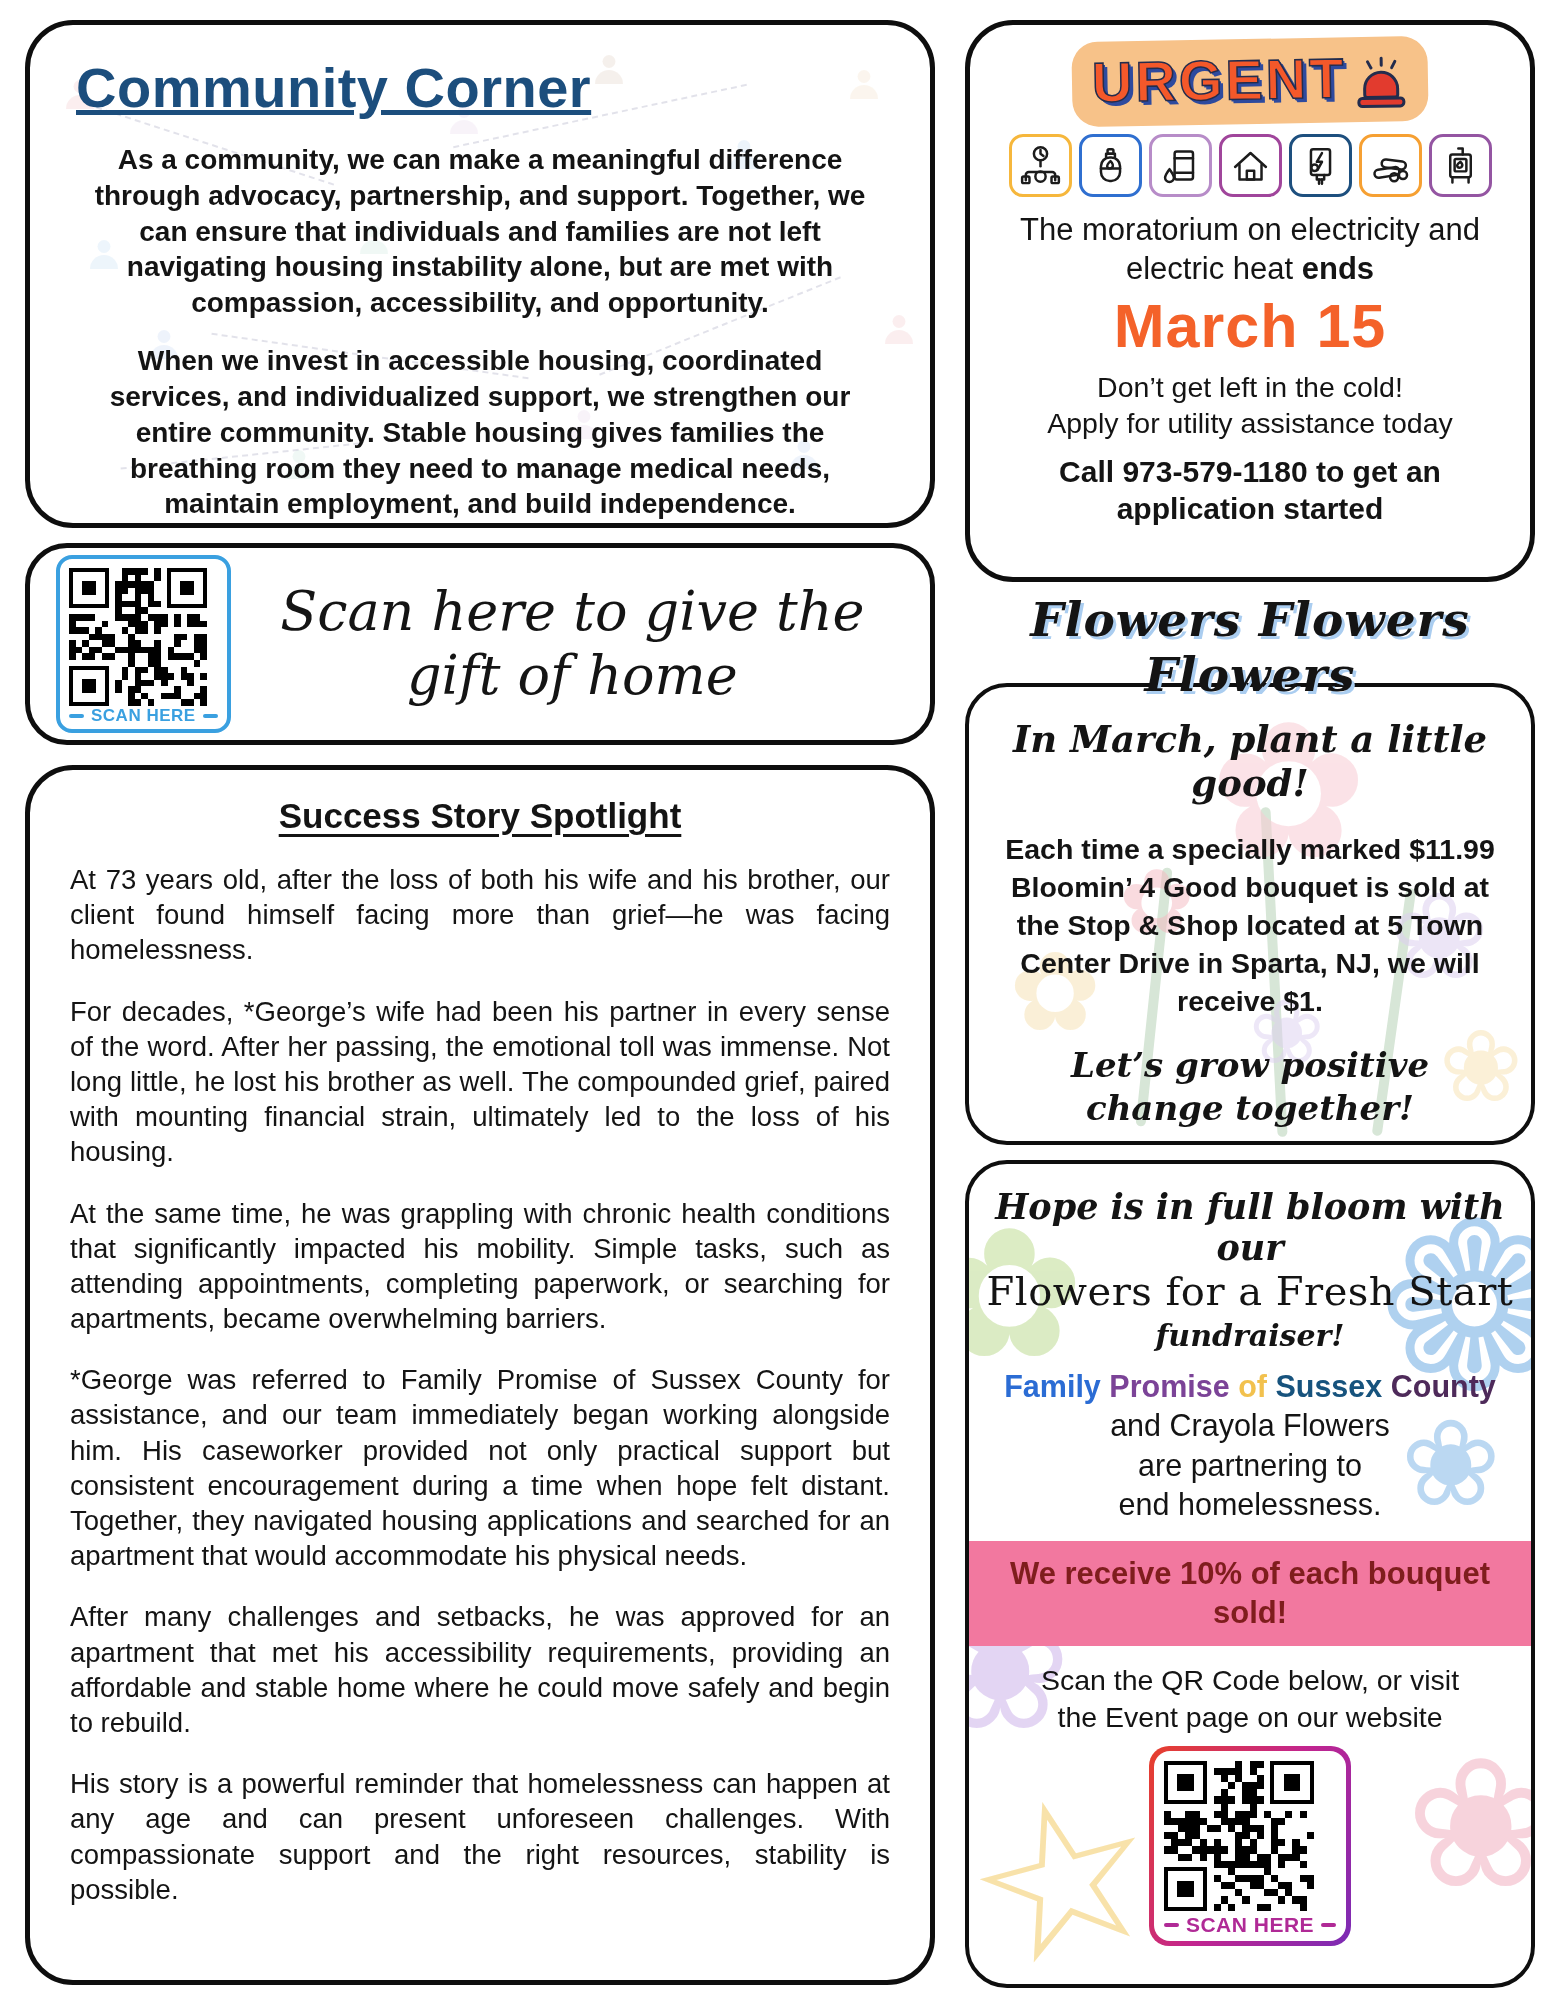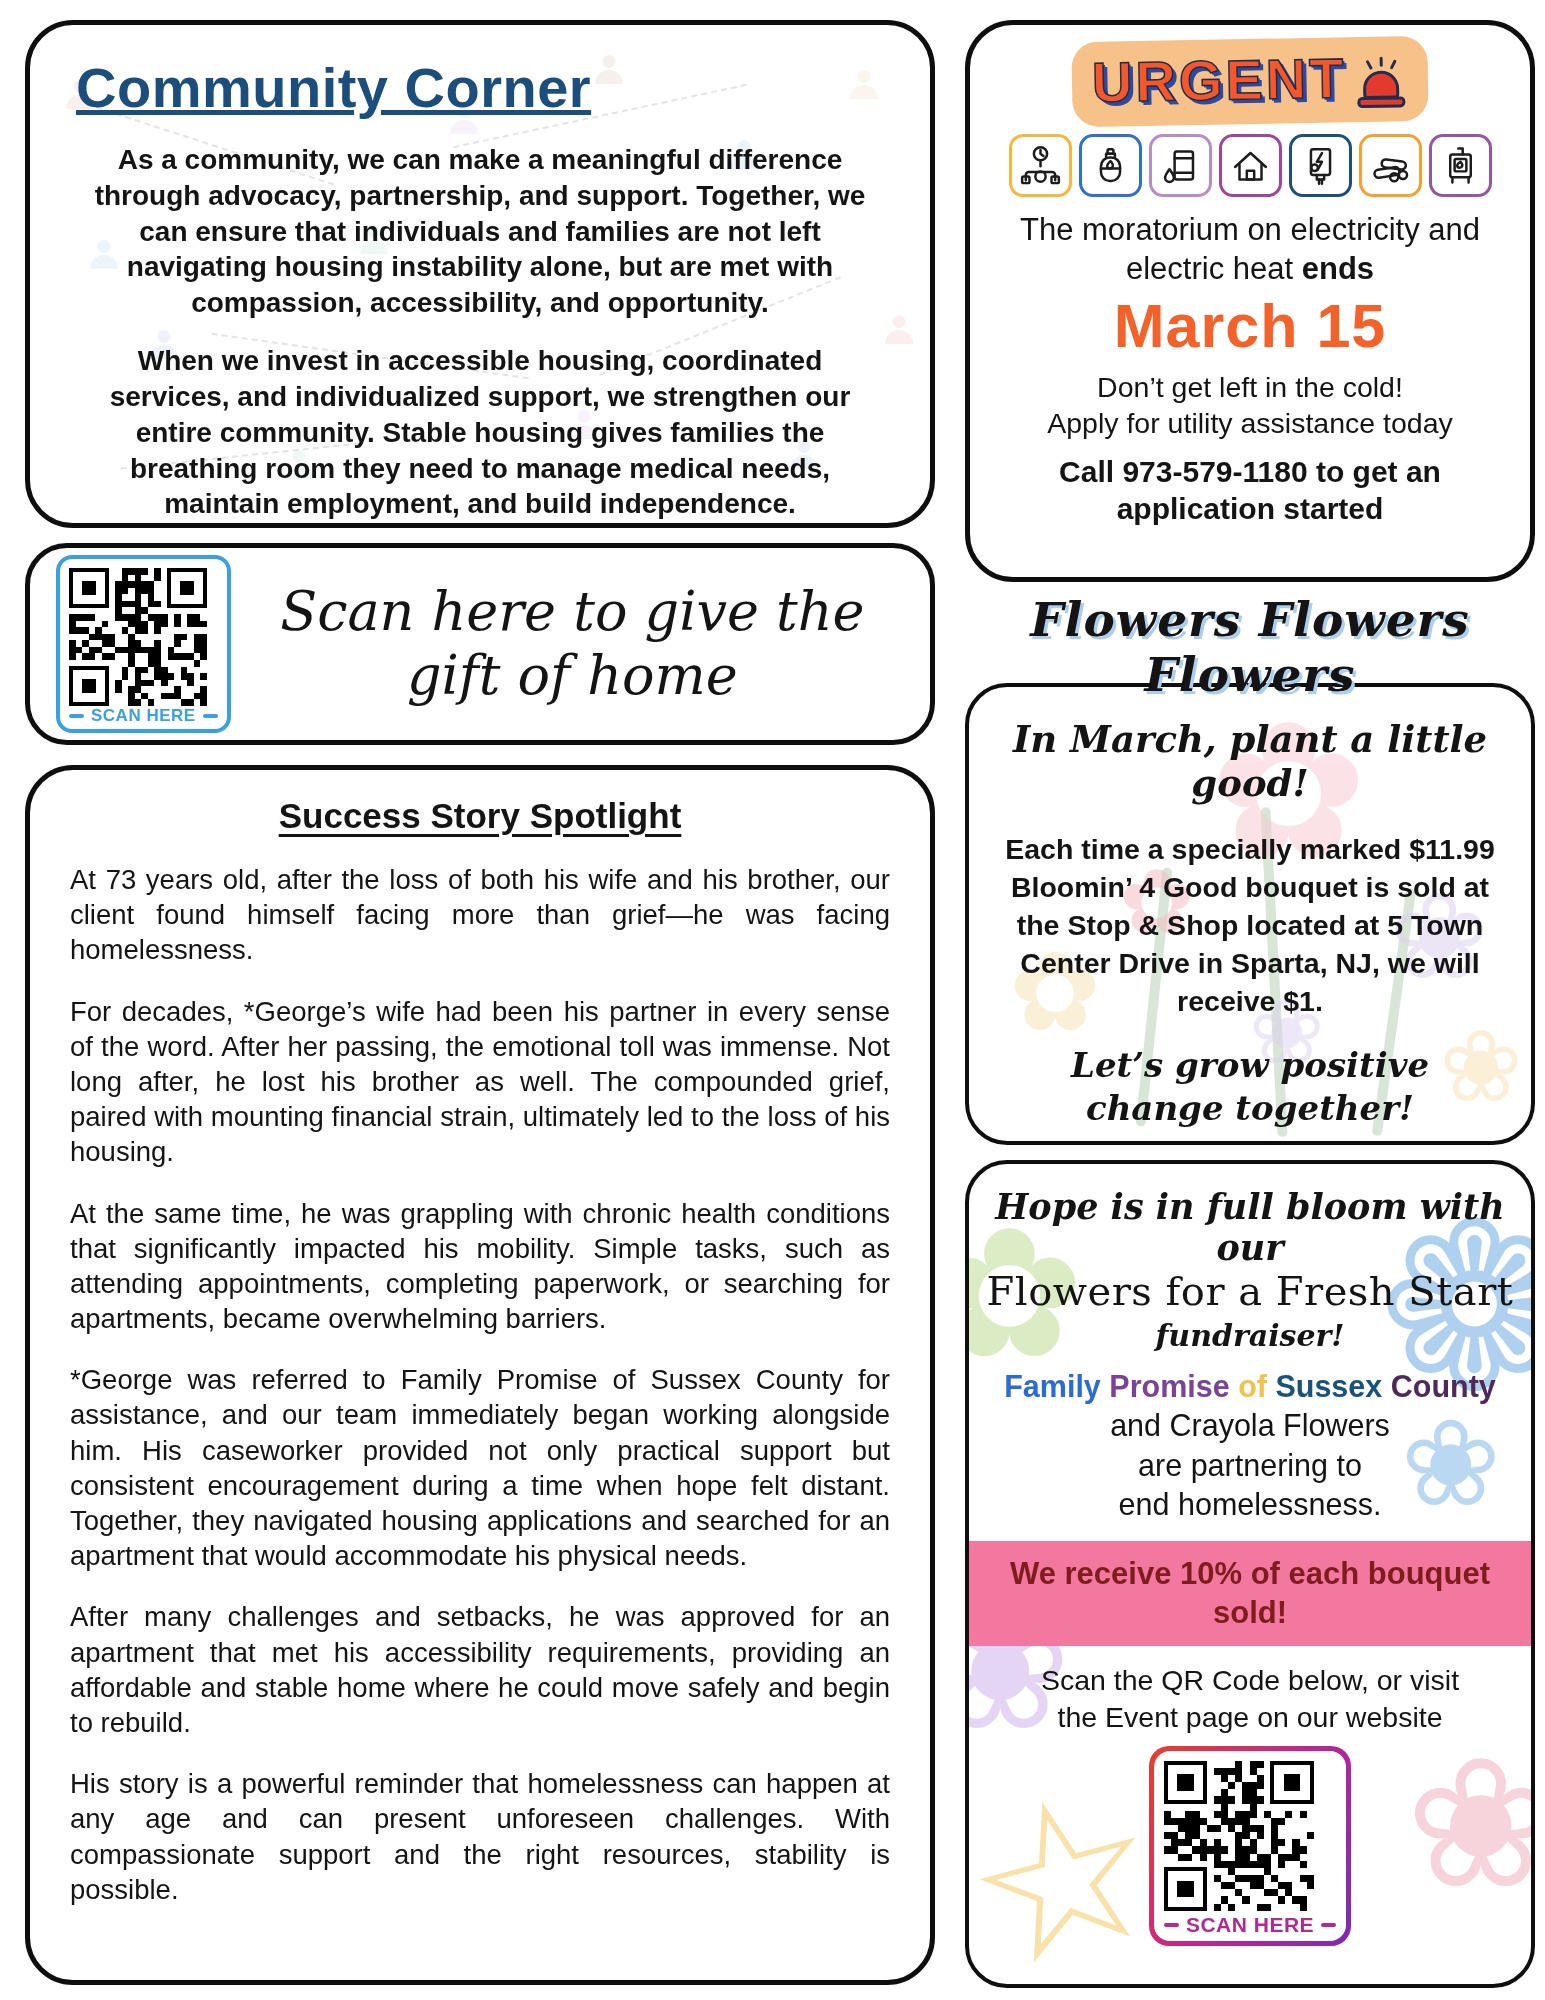--- a/index.html
+++ b/index.html
@@ -584,21 +584,21 @@
         <span>SCAN HERE</span>
         <span class="dash"></span>
     </div>
   </div>
   <div class="donate-headline">Scan here to give the gift of home</div>
 </div>
 
 <div class="box" id="story-box">
   <div class="story-title">Success Story Spotlight</div>
   <p class="story-p">At 73 years old, after the loss of both his wife and his brother, our client found himself facing more than grief—he was facing homelessness.</p>
-  <p class="story-p">For decades, *George’s wife had been his partner in every sense of the word. After her passing, the emotional toll was immense. Not long after, he lost his brother as well. The compounded grief, paired with mounting financial strain, ultimately led to the loss of his housing.</p>
+  <p class="story-p">For decades, *George’s wife had been his partner in every sense of the word. After her passing, the emotional toll was immense. Not long little, he lost his brother as well. The compounded grief, paired with mounting financial strain, ultimately led to the loss of his housing.</p>
   <p class="story-p">At the same time, he was grappling with chronic health conditions that significantly impacted his mobility. Simple tasks, such as attending appointments, completing paperwork, or searching for apartments, became overwhelming barriers.</p>
   <p class="story-p">*George was referred to Family Promise of Sussex County for assistance, and our team immediately began working alongside him. His caseworker provided not only practical support but consistent encouragement during a time when hope felt distant. Together, they navigated housing applications and searched for an apartment that would accommodate his physical needs.</p>
   <p class="story-p">After many challenges and setbacks, he was approved for an apartment that met his accessibility requirements, providing an affordable and stable home where he could move safely and begin to rebuild.</p>
   <p class="story-p">His story is a powerful reminder that homelessness can happen at any age and can present unforeseen challenges. With compassionate support and the right resources, stability is possible.</p>
 </div>
 
 <div class="box" id="urgent-box">
   <div class="urgent-logo">
     <span class="urgent-word" style="color: rgb(244, 88, 42);">URGENT</span>
     <span class="siren">

